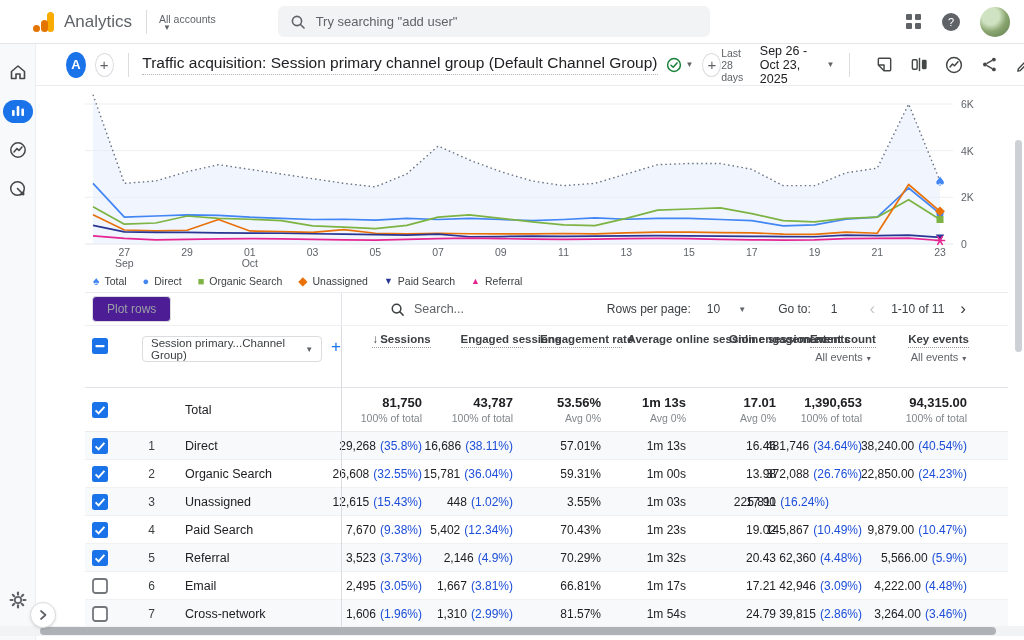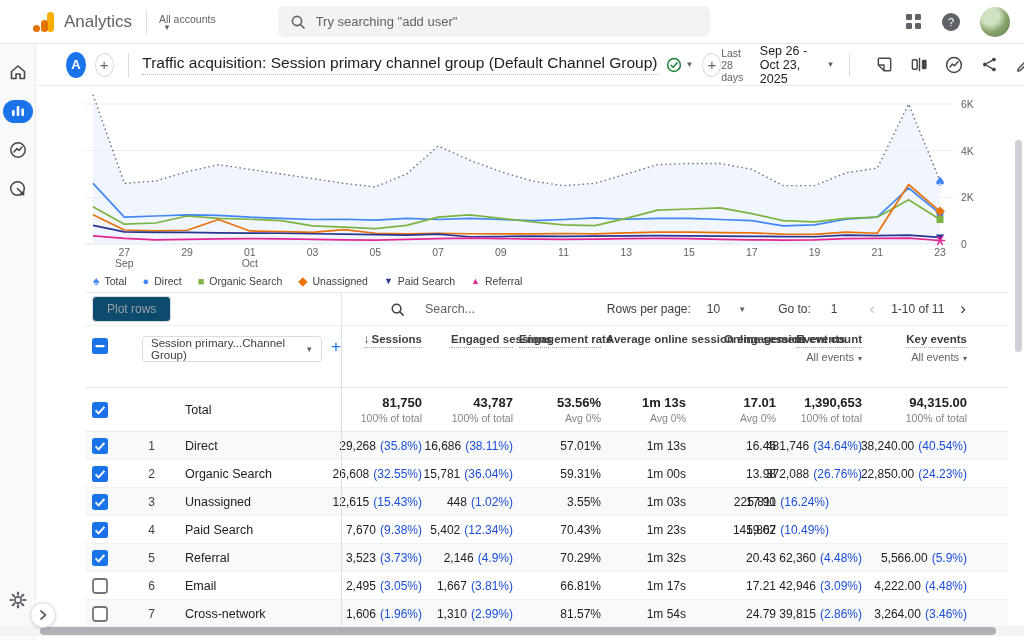--- a/index.html
+++ b/index.html
@@ -51,43 +51,43 @@
   
   .content { flex:1; position:relative; padding:8px 16px 0 49px; overflow:hidden; }
   .chart-wrap { position:relative; height:176px; }
   .legend { display:flex; align-items:center; gap:16px; height:22px; padding-left:8px; }
   .legend-item { display:flex; align-items:center; gap:5px; font-size:10.5px; color:#3c4043; }
   .legend-item .glyph { line-height:10px; }
 
   
   .toolbar { height:34px; display:flex; align-items:center; border-top:1px solid #e9ebee; border-bottom:1px solid #eef0f2; }
   .tbl-left { width:256px; display:flex; align-items:center; height:100%; }
-  .plot-rows { margin-left:7px; border:1px solid #dadce0; border-radius:4px; font-size:12px; color:#9aa0a6; padding:5px 14px; background:#0c4a6e; cursor:pointer; }
-  .tbl-search { flex:1; display:flex; align-items:center; height:100%; border-left:1px solid #e0e3e7; padding-left:48px; gap:20px; }
+  .plot-rows { margin-left:7px; border:1px solid #dadce0; border-radius:4px; font-size:12px; color:#9aa0a6; padding:5px 14px; background:#4c1d95; cursor:pointer; }
+  .tbl-search { flex:1; display:flex; align-items:center; height:100%; border-left:1px solid #e0e3e7; padding-left:48px; gap:9px; }
   .tbl-search .ph { font-size:12.5px; color:#5f6368; }
   .tbl-controls { margin-left:auto; display:flex; align-items:center; margin-right:42px; font-size:12px; color:#3c4043; gap:6px; }
   .tbl-controls .lbl { color:#3c4043; }
   .rpp-val { margin-left:10px; cursor:pointer; }
   .rpp-caret { font-size:8px; color:#5f6368; margin:0 26px 0 12px; cursor:pointer; }
   .goto-val { margin:0 26px 0 14px; cursor:pointer; }
   .pg-prev { color:#c4c7cb; font-size:17px; cursor:default; margin-right:10px; }
   .pg-next { color:#3c4043; font-size:17px; cursor:pointer; margin-left:10px; }
 
   
   .table-wrap { position:relative; }
   .metrics-divider { position:absolute; left:256px; top:0; bottom:0; width:1px; background:#dadce0; }
   .trow { display:grid; grid-template-columns:256px 89px 91px 88px 85px 90px 86px 138px; }
   .trow > .mcell { display:flex; justify-content:flex-end; align-items:center; padding-right:8px; white-space:nowrap; }
   .trow > .mcell:last-child { padding-right:41px; }
   .thead { height:62px; border-bottom:1px solid #e0e3e7; }
   .thead .hleft { display:flex; align-items:center; padding-top:10px; align-items:flex-start; }
   .thead .hleft .cb { margin:2px 0 0 7px; }
   .dim-select { margin-left:34px; height:26px; border:1px solid #dadce0; border-radius:4px; display:flex; align-items:center; padding:0 8px; font-size:11.5px; color:#3c4043; gap:8px; cursor:pointer; background:#fff; }
   .dim-plus { color:#1a73e8; font-size:17px; margin-left:9px; cursor:pointer; line-height:22px; }
-  .thead .mcell { flex-direction:column; align-items:flex-end; justify-content:flex-start; padding-top:7px;margin-left:40px; }
+  .thead .mcell { flex-direction:column; justify-content:flex-start; padding-top:7px;margin-left:40px; }
   .h-label { font-size:11.5px; line-height:13.5px; color:#3c4043; font-weight:bold; text-align:right; cursor:pointer; }
   .h-label.dotted { border-bottom:1px dotted #9aa0a6; }
   .h-sub { font-size:11px; color:#5f6368; margin-top:3px; cursor:pointer; }
   .h-sub .caret-sm { margin-left:4px; }
   .sort-arrow { font-weight:normal; margin-right:2px; }
   .row-left { display:flex; align-items:center; }
   .row-left .cb { margin-left:7px; }
   .row-num { width:15px; margin-left:32px; font-size:12px; color:#3c4043; text-align:right; }
   .row-name { margin-left:30px; font-size:12.5px; color:#202124; }
   .total-row { height:44px; border-bottom:1px solid #e9ebee; }
@@ -543,20 +543,24 @@
               <div class="mcell">
                 <span class="d-val">1m 23s</span>
               </div>
               <div class="mcell">
                 <span class="d-val">19.02</span>
               </div>
               <div class="mcell">
                 <span class="d-val">145,867</span>
                 <span class="d-pct">(10.49%)</span>
               </div>
+              <div class="mcell">
+                <span class="d-val">9,879.00</span>
+                <span class="d-pct">(10.47%)</span>
+              </div>
             </div>
             <div class="trow data-row odd">
               <div class="row-left">
                 <span class="cb"><svg width="16" height="16" viewBox="0 0 16 16">
                     <rect width="16" height="16" rx="2.5" fill="#1a73e8"></rect>
                     <path d="M3.6 8.4 l3 3 L12.4 4.9" fill="none" stroke="#fff" stroke-width="2"></path>
                   </svg></span>
                 <span class="row-num">5</span>
                 <span class="row-name">Referral</span>
               </div>

